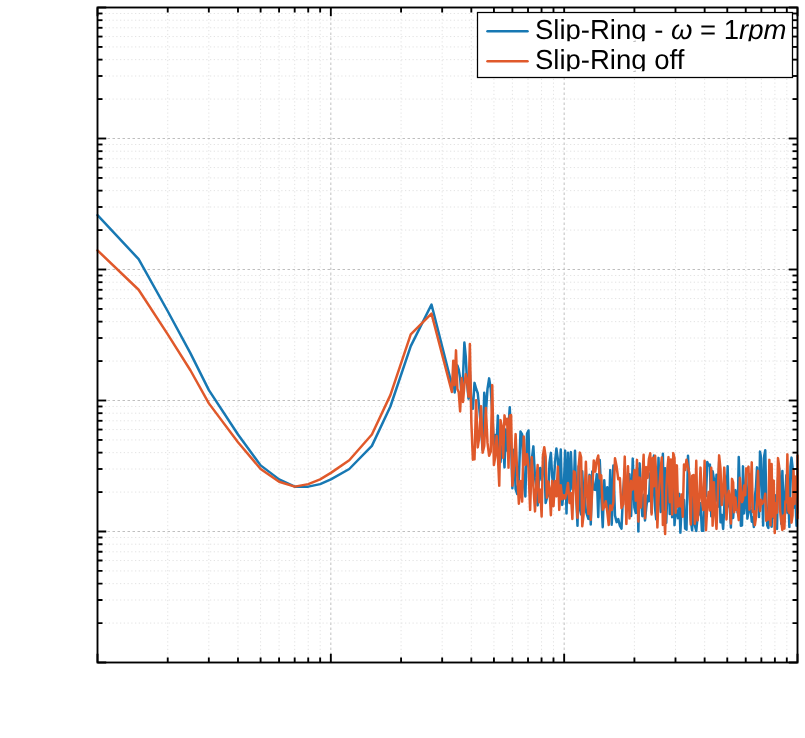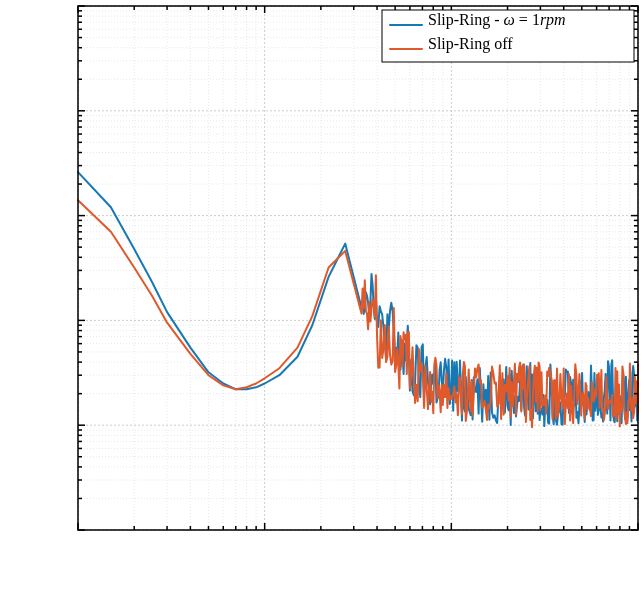--- a/index.html
+++ b/index.html
@@ -5,21 +5,21 @@
   html,body{margin:0;padding:0;background:#fff;font-family:"Times New Roman",serif}
   #wrap{position:relative;width:644px;height:590px}
   svg{position:absolute;left:0;top:0}
   .axis{stroke:#000;stroke-width:1.5;fill:none}
   .frame{stroke:#000;stroke-width:1.5;fill:none}
   .grid-major{stroke:#bfbfbf;stroke-width:0.8;stroke-dasharray:2 2}
   .grid-minor{stroke:#d9d9d9;stroke-width:0.6;stroke-dasharray:1 2}
   .s0{stroke:#1778b3;stroke-width:2;fill:none;stroke-linejoin:round;stroke-linecap:round}
   .s1{stroke:#e0592b;stroke-width:2;fill:none;stroke-linejoin:round;stroke-linecap:round}
   .legend-box{fill:#fff;stroke:#000;stroke-width:1}
-  .legend-text{font-size:16px;font-family:Liberation Serif, serif}
+  .legend-text{font-size:22px;font-family:Liberation Sans, sans-serif}
   .legend-text .it{font-style:italic}
 </style>
 </head>
 <body>
 <div id="wrap">
 
 <svg id="chart" width="644" height="590" viewBox="0 0 644 590">
   <g id="plot">
         <line x1="78" y1="6" x2="78" y2="530" class="grid-major"></line>
         <line x1="134.19226585727648" y1="6" x2="134.19226585727648" y2="530" class="grid-minor"></line>

